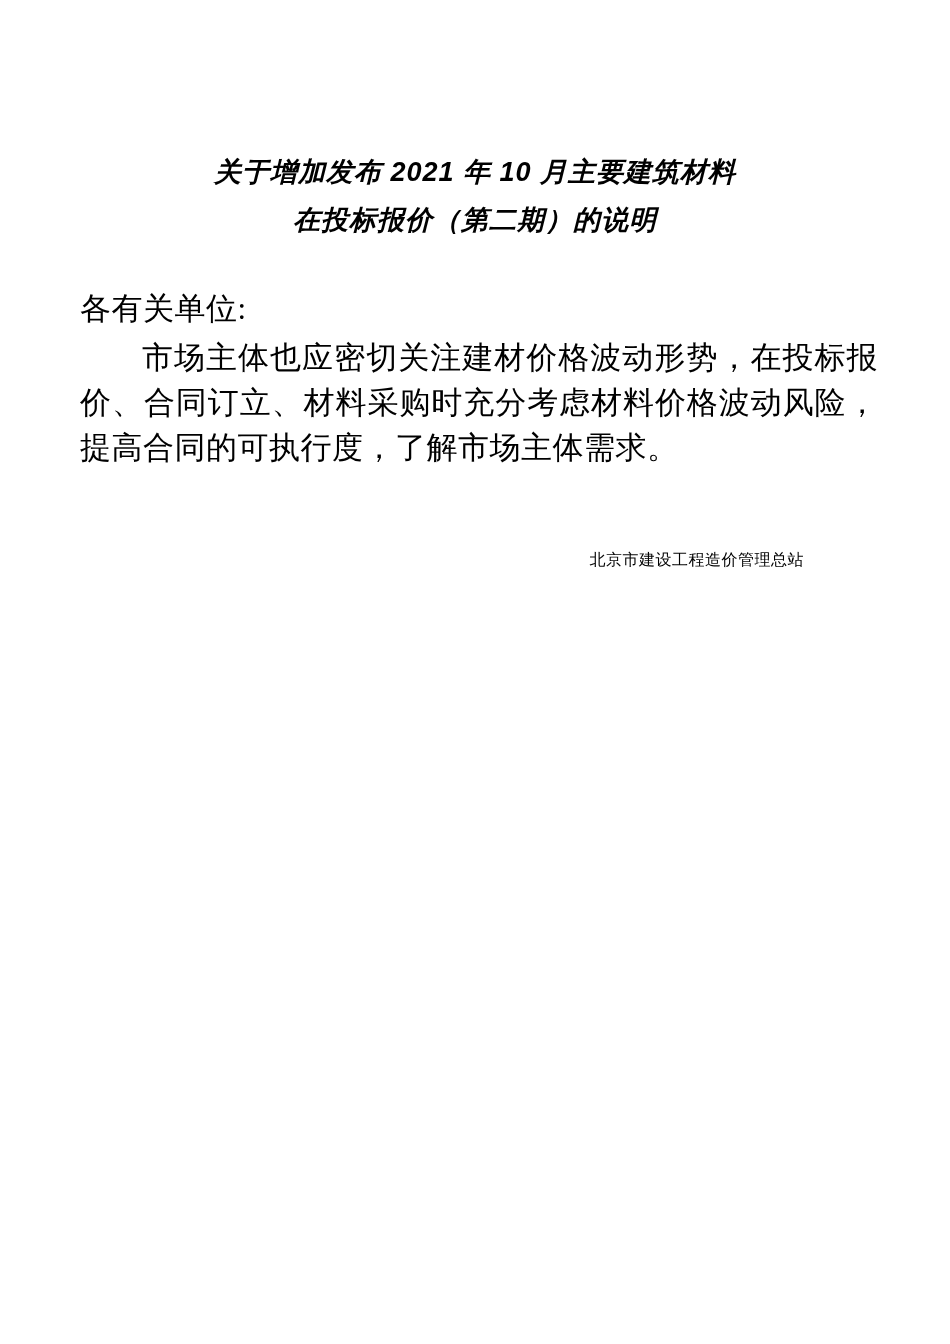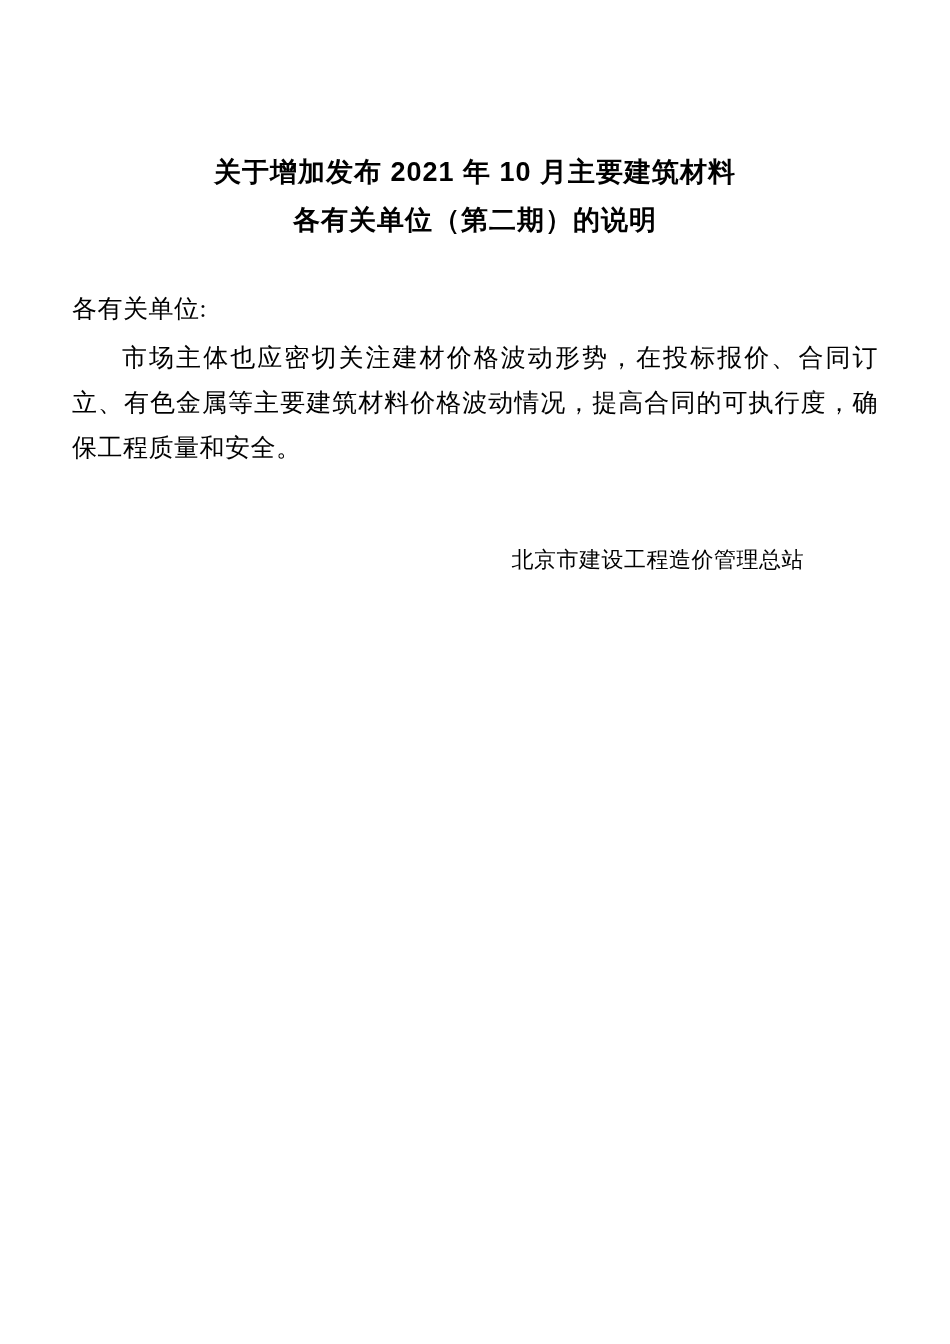--- a/index.html
+++ b/index.html
@@ -18,73 +18,74 @@
   .page {
     position: relative;
     width: 950px;
     height: 1344px;
     box-sizing: border-box;
     padding: 0 72px;
   }
   .title-block {
     margin-top: 148px;
     text-align: center;
+    font-style: italic;
   }
   .title-line {
     font-family: "Liberation Sans", "DejaVu Sans", sans-serif;
     font-weight: bold;
     font-size: 27px;
     line-height: 48px;
     letter-spacing: 1px;
     color: #000;
   }
   .body-block {
     margin-top: 42px;
   }
   p.para {
-    font-size: 25px;
+    font-size: 31px;
     line-height: 45px;
-    margin: 0 0 0 0;
+    margin: 0 0 0 8px;
     text-align: justify;
     text-justify: inter-ideograph;
     letter-spacing: 0.5px;
   }
   p.salutation {
     text-indent: 0;
     margin-bottom: 4px;
   }
   p.indent {
     text-indent: 2em;
   }
   .signature-block {
     margin-top: 66px;
     text-align: right;
     padding-right: 74px;
   }
   .sig-line {
-    font-size: 22px;
+    font-size: 16px;
     line-height: 48px;
     letter-spacing: 0.5px;
   }
   .sig-date {
     padding-right: 26px;
   }
 </style>
 </head>
 <body>
 
 <div class="page">
 
   <div class="title-block">
     <div class="title-line">关于增加发布 2021 年 10 月主要建筑材料</div>
-    <div class="title-line">各有关单位（第二期）的说明</div>
+    <div class="title-line">在投标报价（第二期）的说明</div>
   </div>
 
   <div class="body-block">
     <p class="para salutation">各有关单位:</p>
-    <p class="para indent">市场主体也应密切关注建材价格波动形势，在投标报价、合同订立、有色金属等主要建筑材料价格波动情况，提高合同的可执行度，确保工程质量和安全。</p>
+    <p class="para indent">市场主体也应密切关注建材价格波动形势，在投标报价、合同订立、材料采购时充分考虑材料价格波动风险，提高合同的可执行度，了解市场主体需求。</p>
   </div>
 
   <div class="signature-block">
     <div class="sig-line">北京市建设工程造价管理总站</div>
   </div>
 
 </div>
 
 </body></html>

